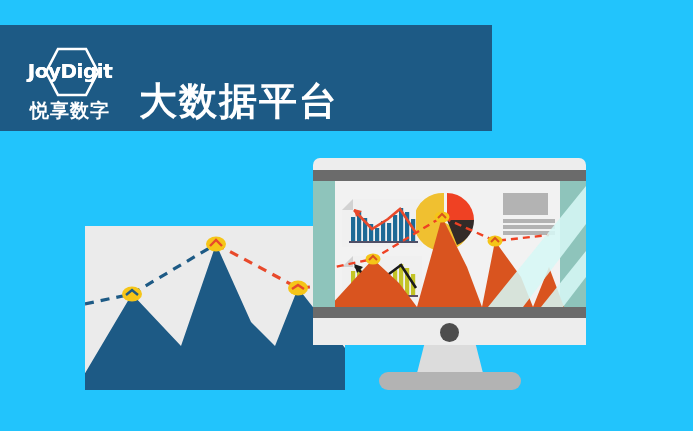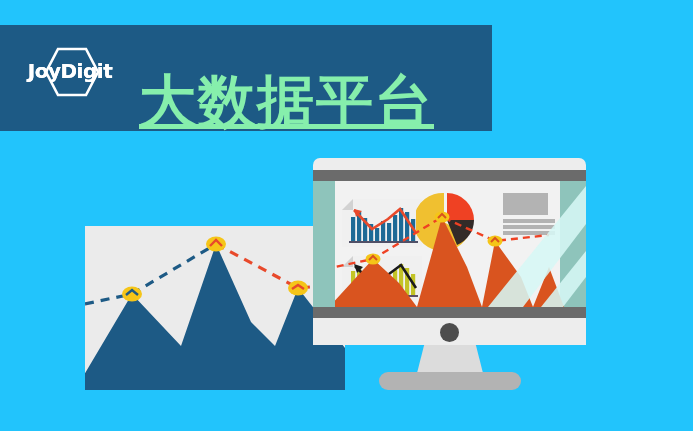--- a/index.html
+++ b/index.html
@@ -28,22 +28,22 @@
     color:#ffffff;font-size:20px;font-weight:bold;letter-spacing:-0.5px;
     font-family:"DejaVu Sans",sans-serif;
     text-shadow:0 0 0 #fff;
   }
   #logo .sub{
     position:absolute;left:0;top:56px;width:112px;text-align:center;
     color:#ffffff;font-size:19px;font-weight:bold;letter-spacing:1px;
   }
   #banner-title{
     position:absolute;left:139px;top:44px;
-    color:#86efac;font-size:57px;font-weight:bold;line-height:64px;
-    letter-spacing:2px;white-space:nowrap;text-decoration:underline;
+    color:#ffffff;font-size:38px;font-weight:bold;line-height:64px;
+    letter-spacing:2px;white-space:nowrap;
   }
 
   
   #left-panel{
     position:absolute;left:85px;top:226px;width:260px;height:164px;
     background:#ebebeb;overflow:hidden;
   }
   #left-panel svg{display:block;}
 
   
@@ -96,20 +96,21 @@
 
   <div id="banner">
 
     <div id="logo">
       <span class="hexwrap">
         <svg width="56" height="56" viewBox="0 0 56 56">
           <polygon points="14,5 42,5 54,28 42,51 14,51 2,28" fill="none" stroke="#ffffff" stroke-width="2.6"></polygon>
         </svg>
       </span>
       <div class="brand">JoyDigit</div>
+      <div class="sub">悦享数字</div>
     </div>
 
     <div id="banner-title">大数据平台</div>
   </div>
 
   <div id="left-panel">
     <svg width="260" height="164" viewBox="0 0 260 164">
 
       <polygon points="-10,164 47,68 96,120 131,18 166,96 190,120 213,62 260,122 260,164" fill="#1d5a85"></polygon>
 

